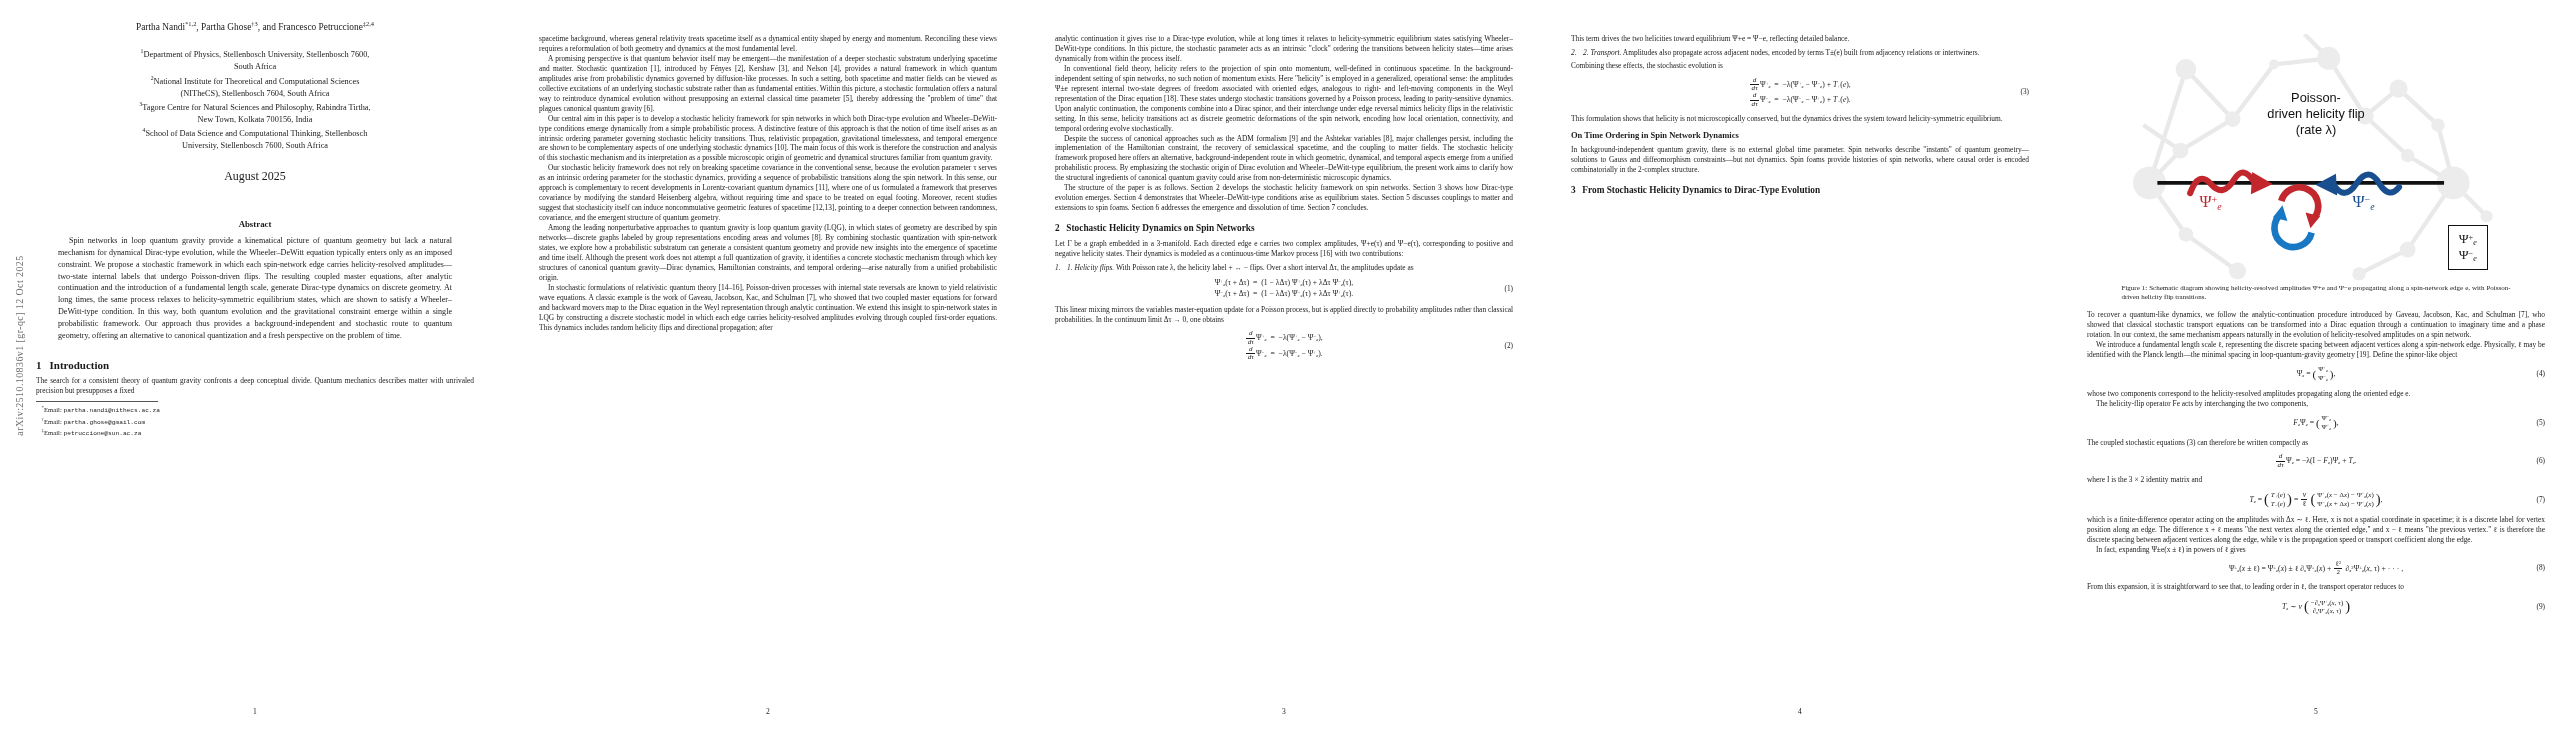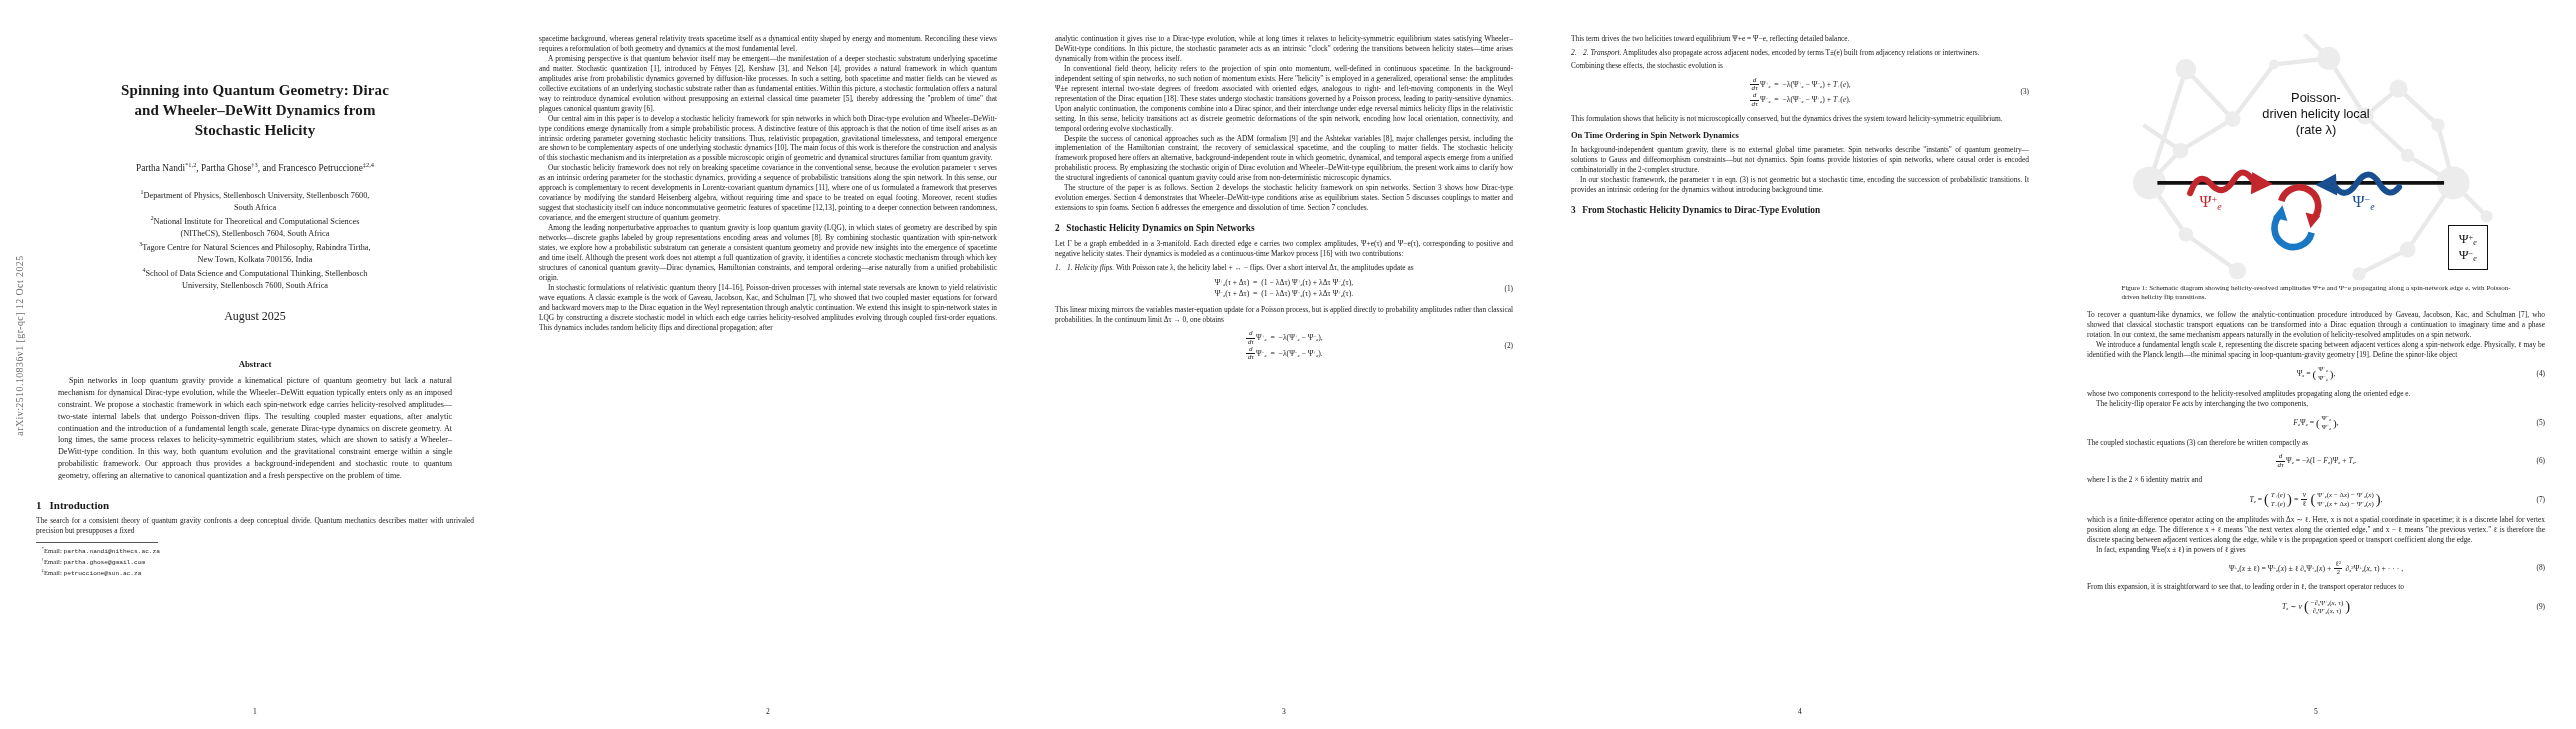--- a/index.html
+++ b/index.html
@@ -251,25 +251,20 @@
 </style>
 </head>
 <body>
 
 <div class="spread">
 
   <div class="page page-1">
 
     <div class="arxiv-stamp">arXiv:2510.10836v1  [gr-qc]  12 Oct 2025</div>
 
-    <div class="title">
-      Spinning into Quantum Geometry: Dirac<br>
-      and Wheeler–DeWitt Dynamics from<br>
-      Stochastic Helicity
-    </div>
 
     <div class="authors">
       Partha Nandi<sup>*1,2</sup>, Partha Ghose<sup>†3</sup>, and Francesco Petruccione<sup>‡2,4</sup>
     </div>
 
     <div class="affils">
       <div class="aff"><sup>1</sup>Department of Physics, Stellenbosch University, Stellenbosch 7600,<br>South Africa</div>
       <div class="aff"><sup>2</sup>National Institute for Theoretical and Computational Sciences<br>(NITheCS), Stellenbosch 7604, South Africa</div>
       <div class="aff"><sup>3</sup>Tagore Centre for Natural Sciences and Philosophy, Rabindra Tirtha,<br>New Town, Kolkata 700156, India</div>
       <div class="aff"><sup>4</sup>School of Data Science and Computational Thinking, Stellenbosch<br>University, Stellenbosch 7600, South Africa</div>
@@ -369,21 +364,20 @@
           <span class="frac"><span class="n"><i>d</i></span><span class="d"><i>dτ</i></span></span>Ψ<span class="sup">−</span><span class="sub">e</span>&nbsp; =&nbsp; −λ(Ψ<span class="sup">−</span><span class="sub">e</span> − Ψ<span class="sup">+</span><span class="sub">e</span>) + <i>T</i><span class="sub">−</span>(<i>e</i>).
         </span>
         <span class="tag">(3)</span>
       </div>
 
       <p class="body noind">This formulation shows that helicity is not microscopically conserved, but the dynamics drives the system toward helicity-symmetric equilibrium.</p>
 
       <div class="sec-head-3">On Time Ordering in Spin Network Dynamics</div>
 
       <p class="body noind">In background-independent quantum gravity, there is no external global time parameter. Spin networks describe "instants" of quantum geometry—solutions to Gauss and diffeomorphism constraints—but not dynamics. Spin foams provide histories of spin networks, where causal order is encoded combinatorially in the 2-complex structure.</p>
-      <p class="body">In our stochastic framework, the parameter τ in eqn. (3) is not geometric but a stochastic time, encoding the succession of probabilistic transitions. It provides an intrinsic ordering for the dynamics without introducing background time.</p>
 
       <div class="sec-head-2">
         <span class="num">3</span><span>From Stochastic Helicity Dynamics to Dirac-Type Evolution</span>
       </div>
     </div>
     <div class="pagenum">4</div>
   </div>
 
   <div class="page page-5">
     <div class="col">
@@ -447,21 +441,21 @@
             <g fill="none" stroke-width="11" stroke-linecap="butt">
               <path d="M 262 275 A 31 31 0 1 1 312 307" stroke="#c1272d"></path>
               <path d="M 312 327 A 31 31 0 1 1 262 296" stroke="#1878c4"></path>
             </g>
             <polygon points="302,294 326,300 310,320" fill="#c1272d"></polygon>
             <polygon points="272,308 248,302 264,282" fill="#1878c4"></polygon>
           </svg>
 
           <div class="fig-title">
             <span>Poisson-</span><br>
-            <span>driven helicity local</span><br>
+            <span>driven helicity flip</span><br>
             <span>(rate λ)</span>
           </div>
 
           <div class="lbl-psi-plus">
             Ψ<span class="sup">+</span><span class="sub">e</span>
           </div>
           <div class="lbl-psi-minus">
             Ψ<span class="sup">−</span><span class="sub">e</span>
           </div>
 
@@ -506,21 +500,21 @@
 
       <p class="body noind">The coupled stochastic equations (3) can therefore be written compactly as</p>
 
       <div class="eq">
         <span class="eqrow">
           <span class="frac"><span class="n"><i>d</i></span><span class="d"><i>dτ</i></span></span>Ψ<span class="sub">e</span> = −λ(I − <i>F</i><span class="sub">e</span>)Ψ<span class="sub">e</span> + <i>T</i><span class="sub">e</span>.
         </span>
         <span class="tag">(6)</span>
       </div>
 
-      <p class="body noind">where I is the 2 × 6 identity matrix and</p>
+      <p class="body noind">where I is the 3 × 2 identity matrix and</p>
 
       <div class="eq">
         <span class="eqrow">
           <i>T</i><span class="sub">e</span> =
           <span style="display:inline-block;vertical-align:middle;font-size:1.9em;">(</span>
           <span style="display:inline-block;vertical-align:middle;text-align:center;line-height:1.25;font-size:0.9em;">
             <i>T</i><span class="sub">+</span>(<i>e</i>)<br><i>T</i><span class="sub">−</span>(<i>e</i>)
           </span>
           <span style="display:inline-block;vertical-align:middle;font-size:1.9em;">)</span>
           =

